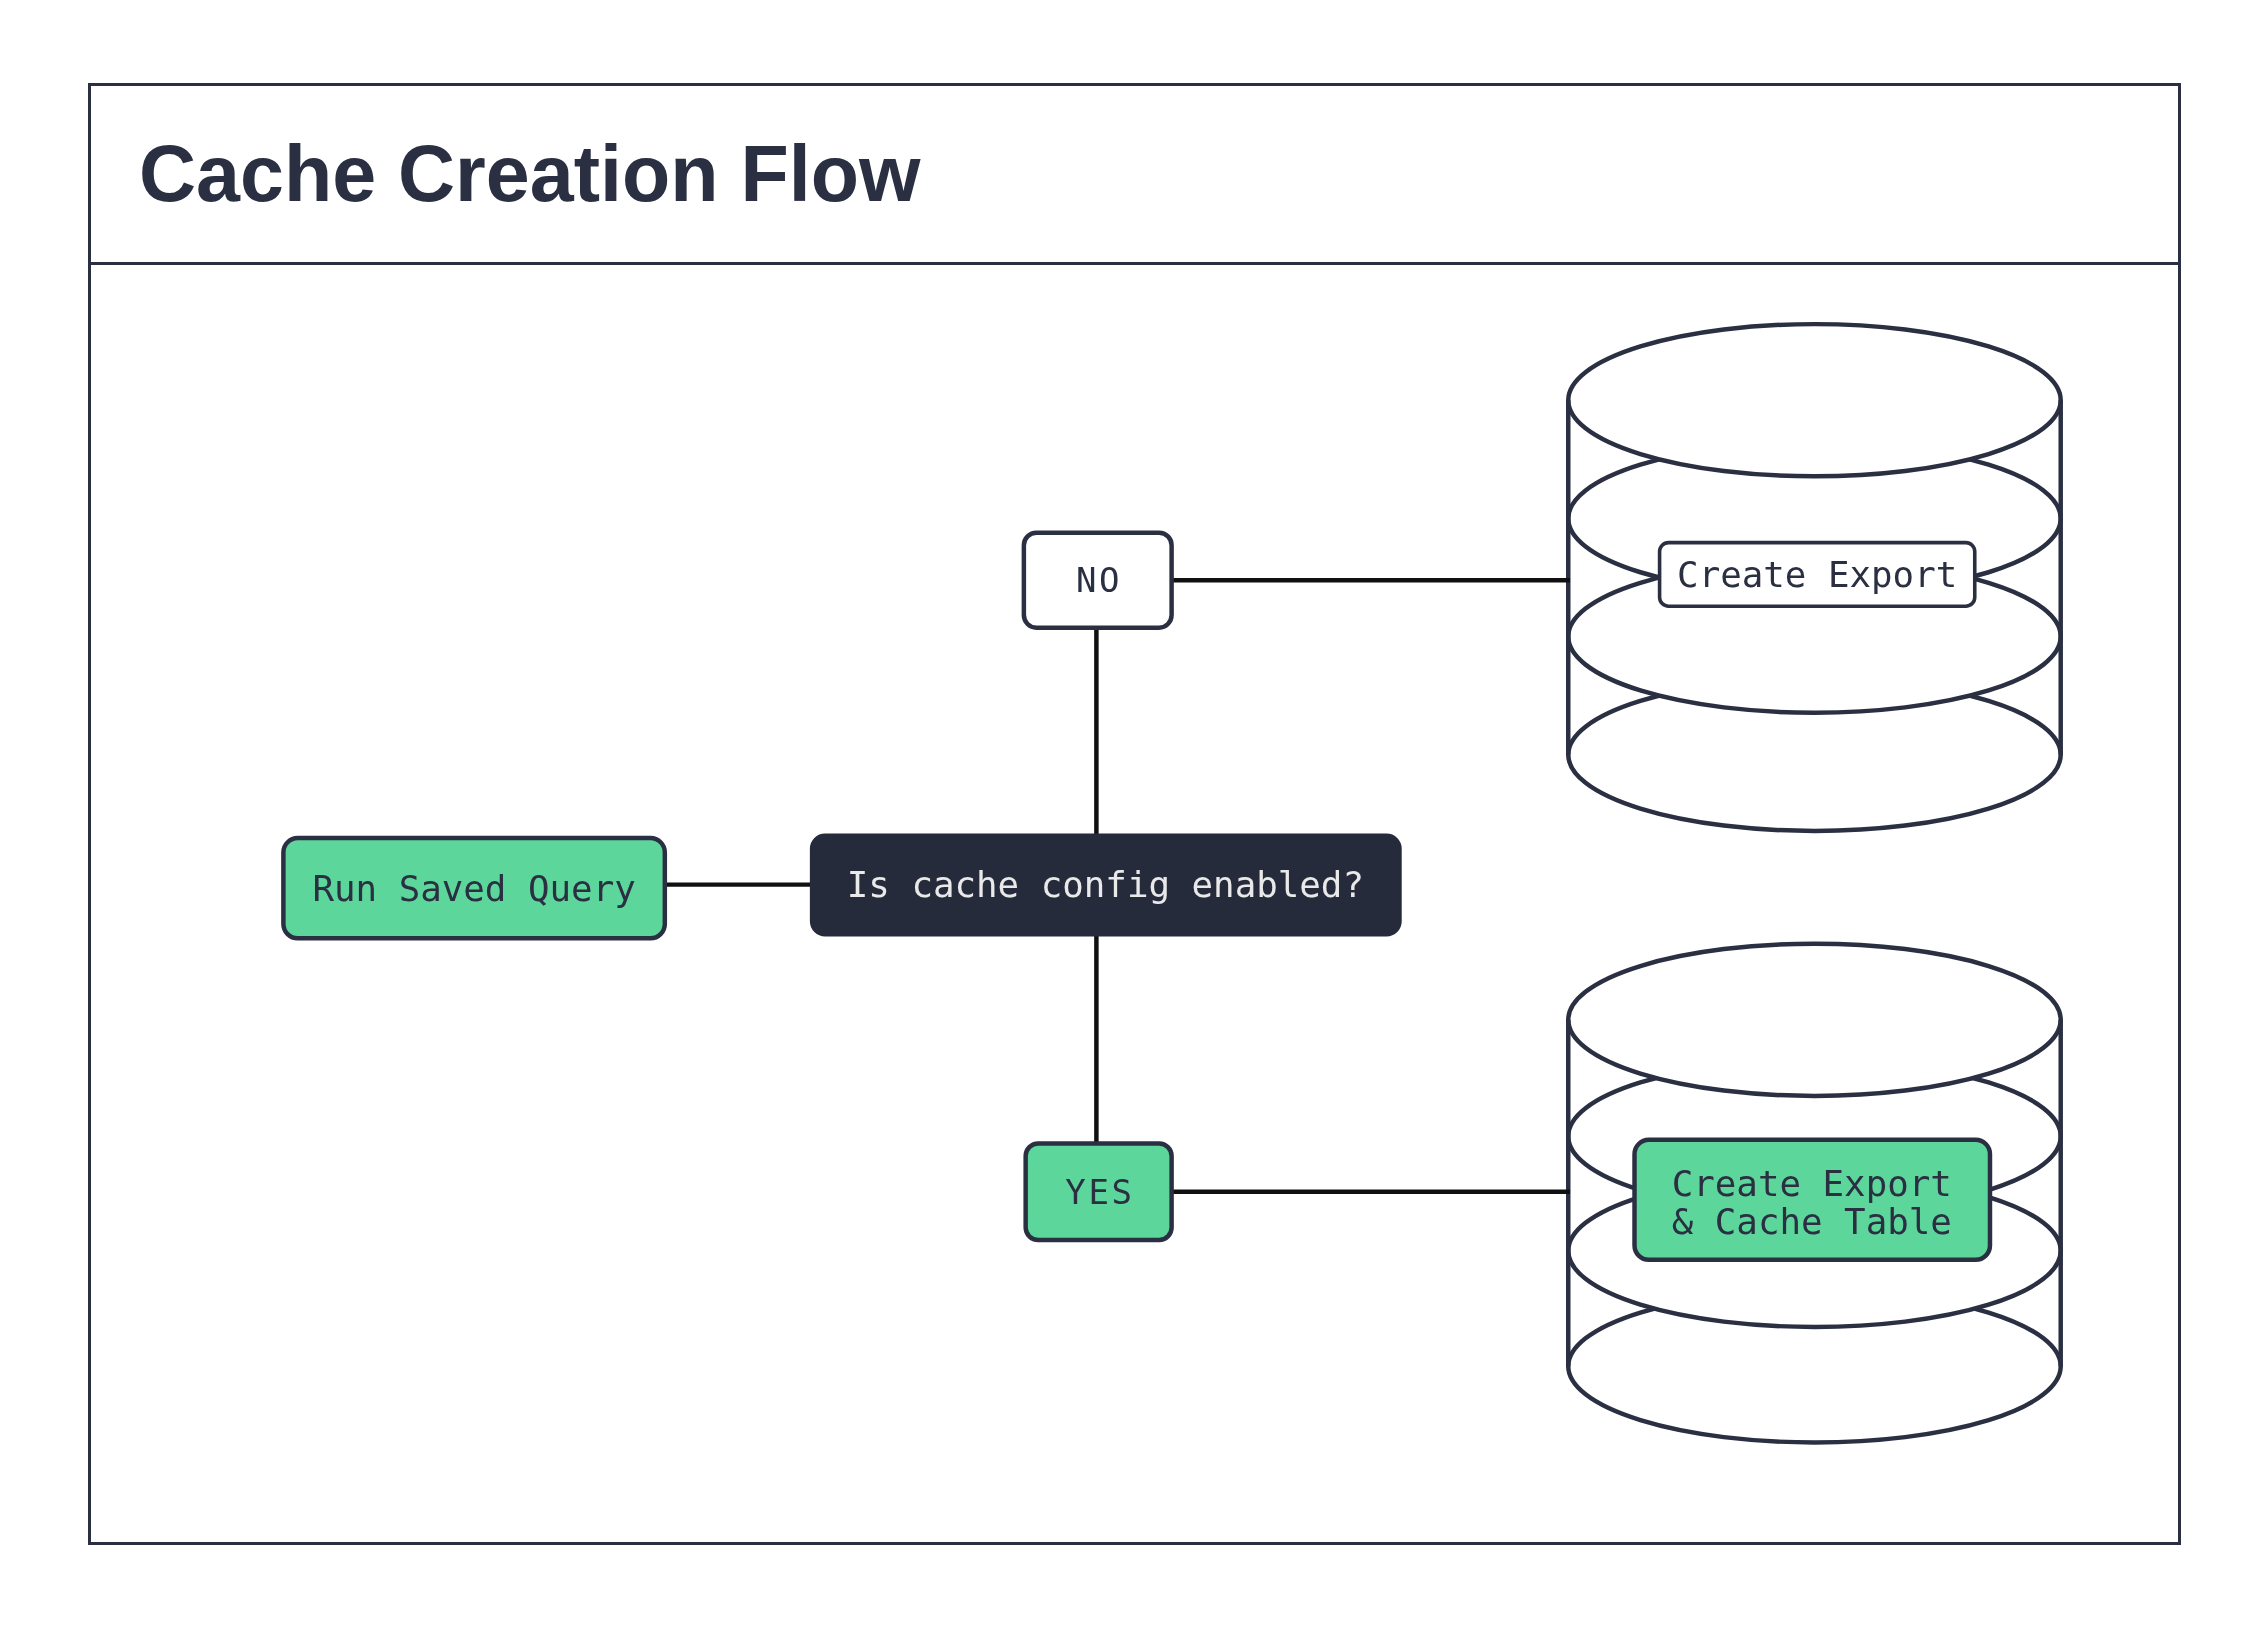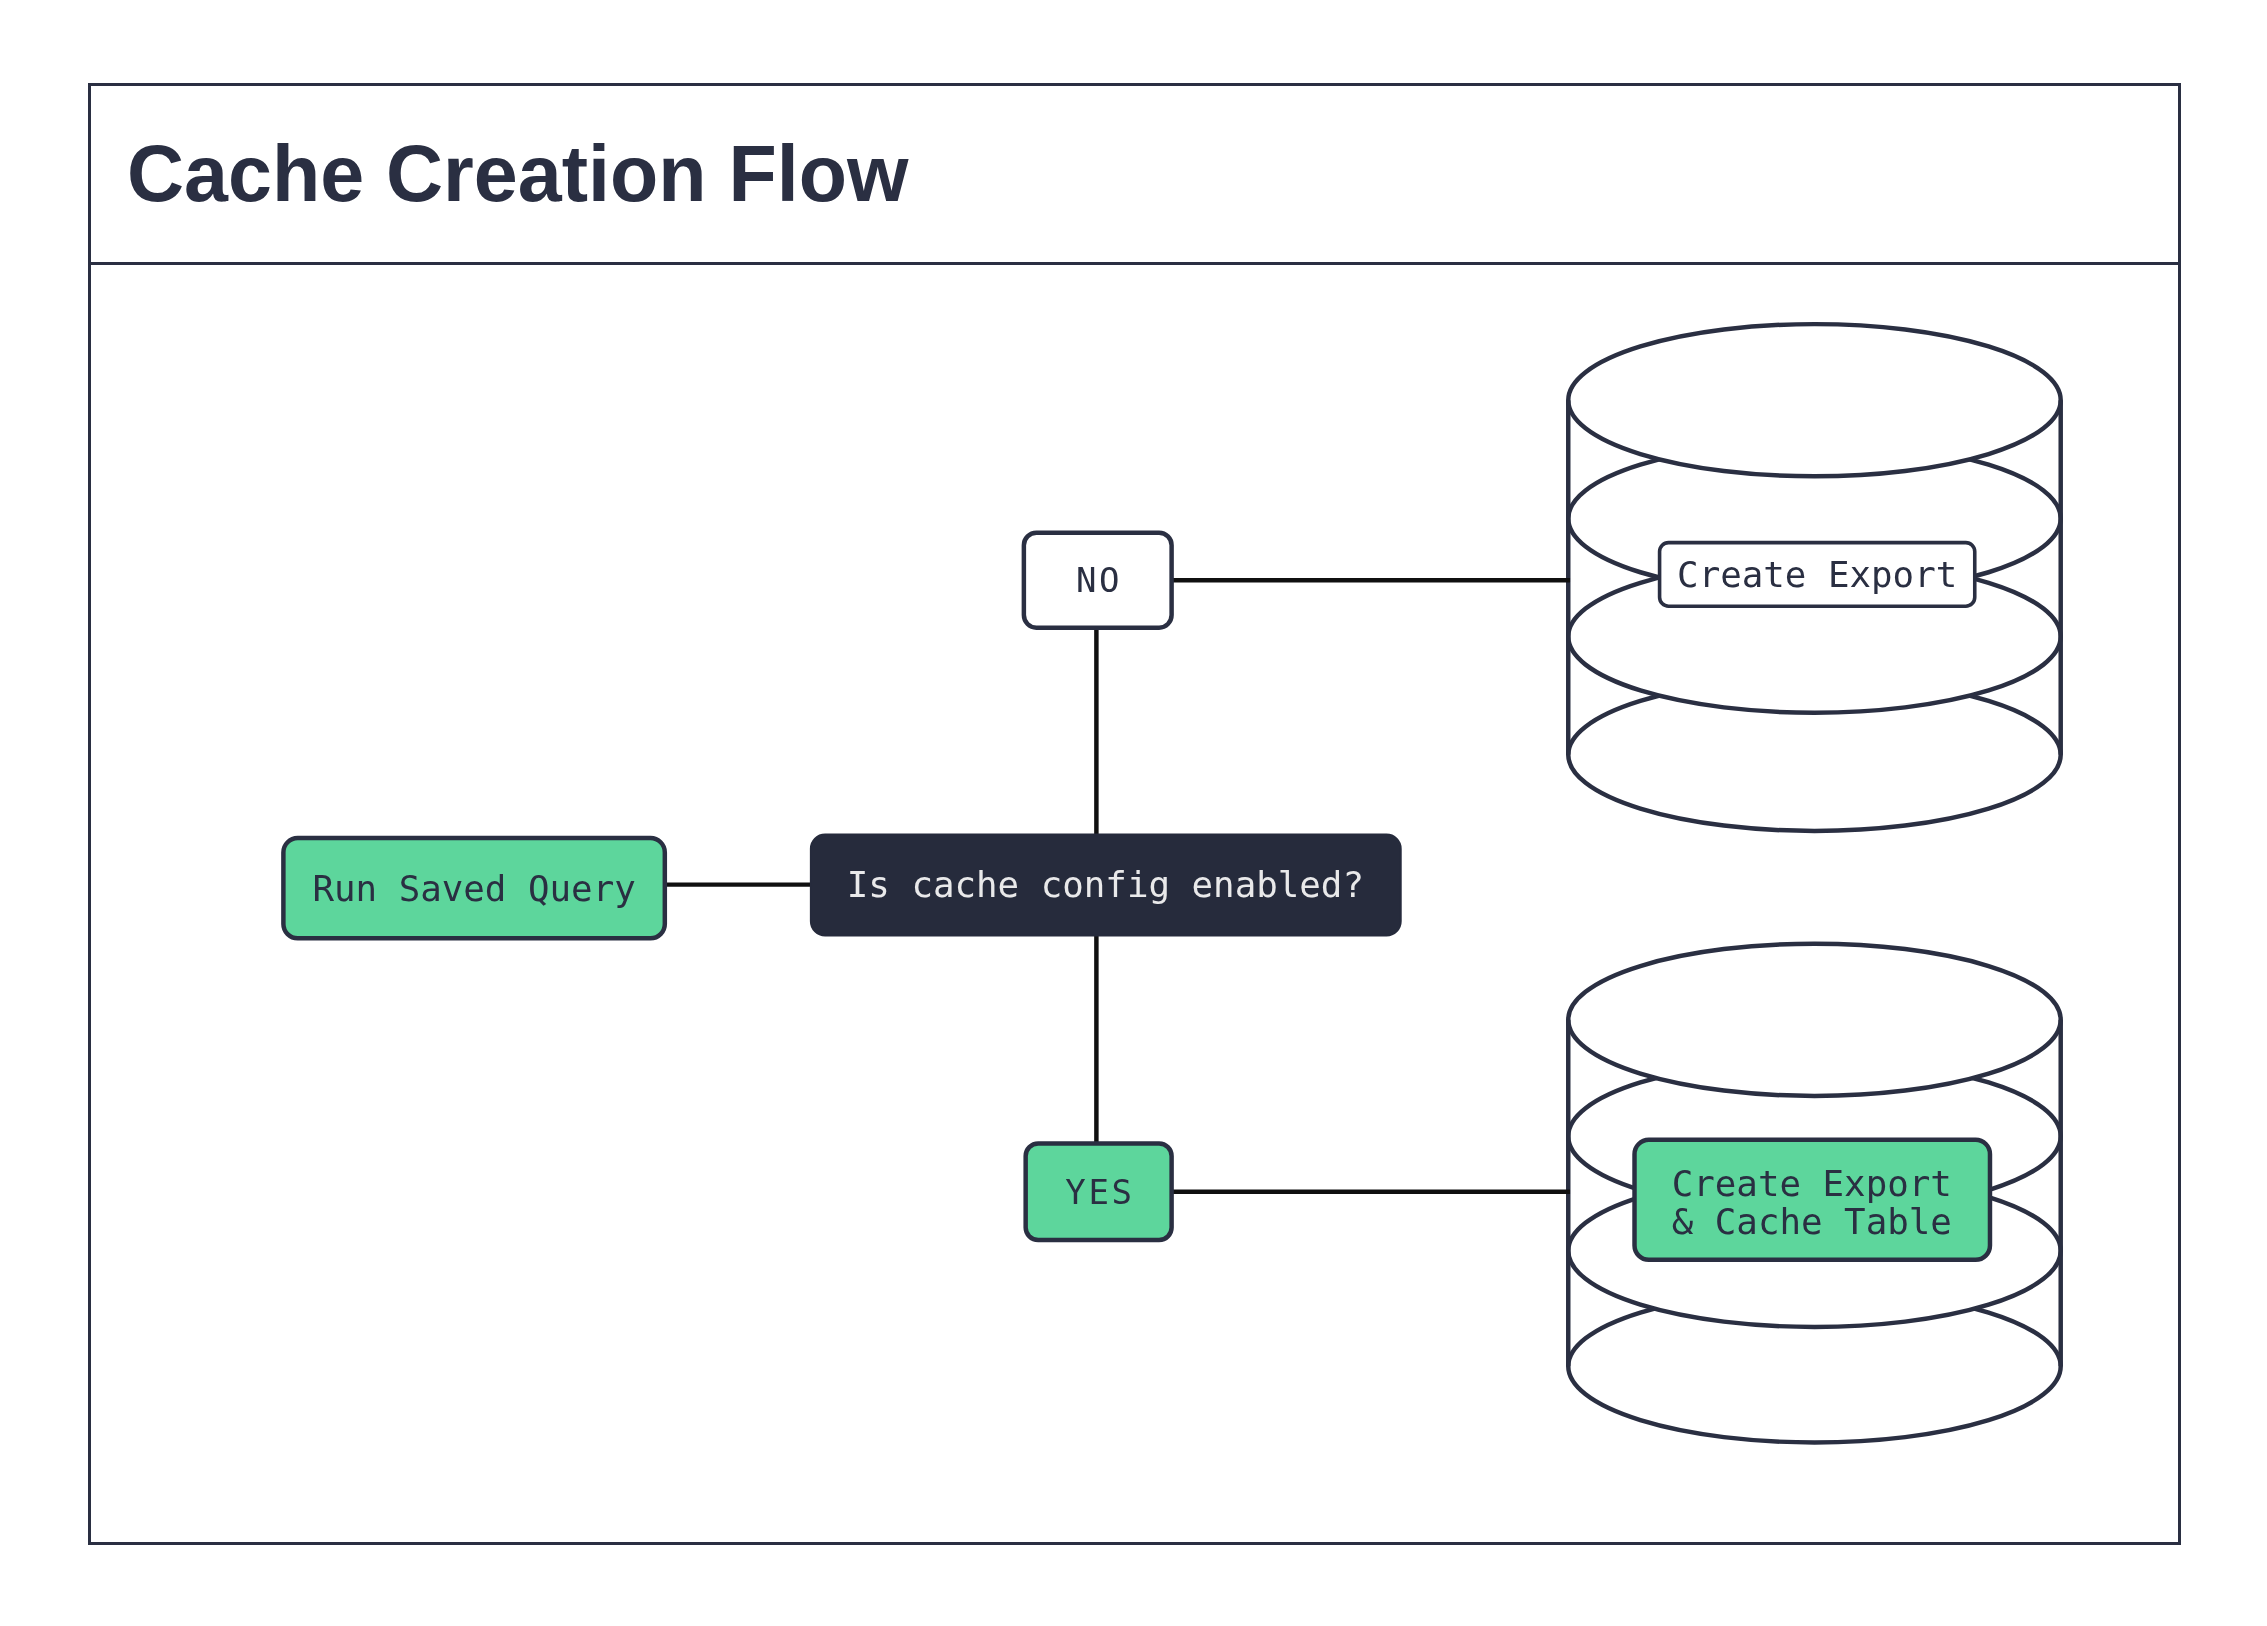--- a/index.html
+++ b/index.html
@@ -29,21 +29,21 @@
   }
   .titlebar {
     position: absolute;
     left: 0;
     top: 0;
     width: 100%;
     height: 179px;
     border-bottom: 3.6px solid #2a2f42;
     display: flex;
     align-items: center;
-    padding-left: 36px;
+    padding-left: 48px;
   }
   .title {
     margin: 0;
     font-size: 79px;
     font-weight: bold;
     color: #2a2f42;
     letter-spacing: 0px;
     font-family: "Liberation Sans", sans-serif;
   }
   svg.canvas {

